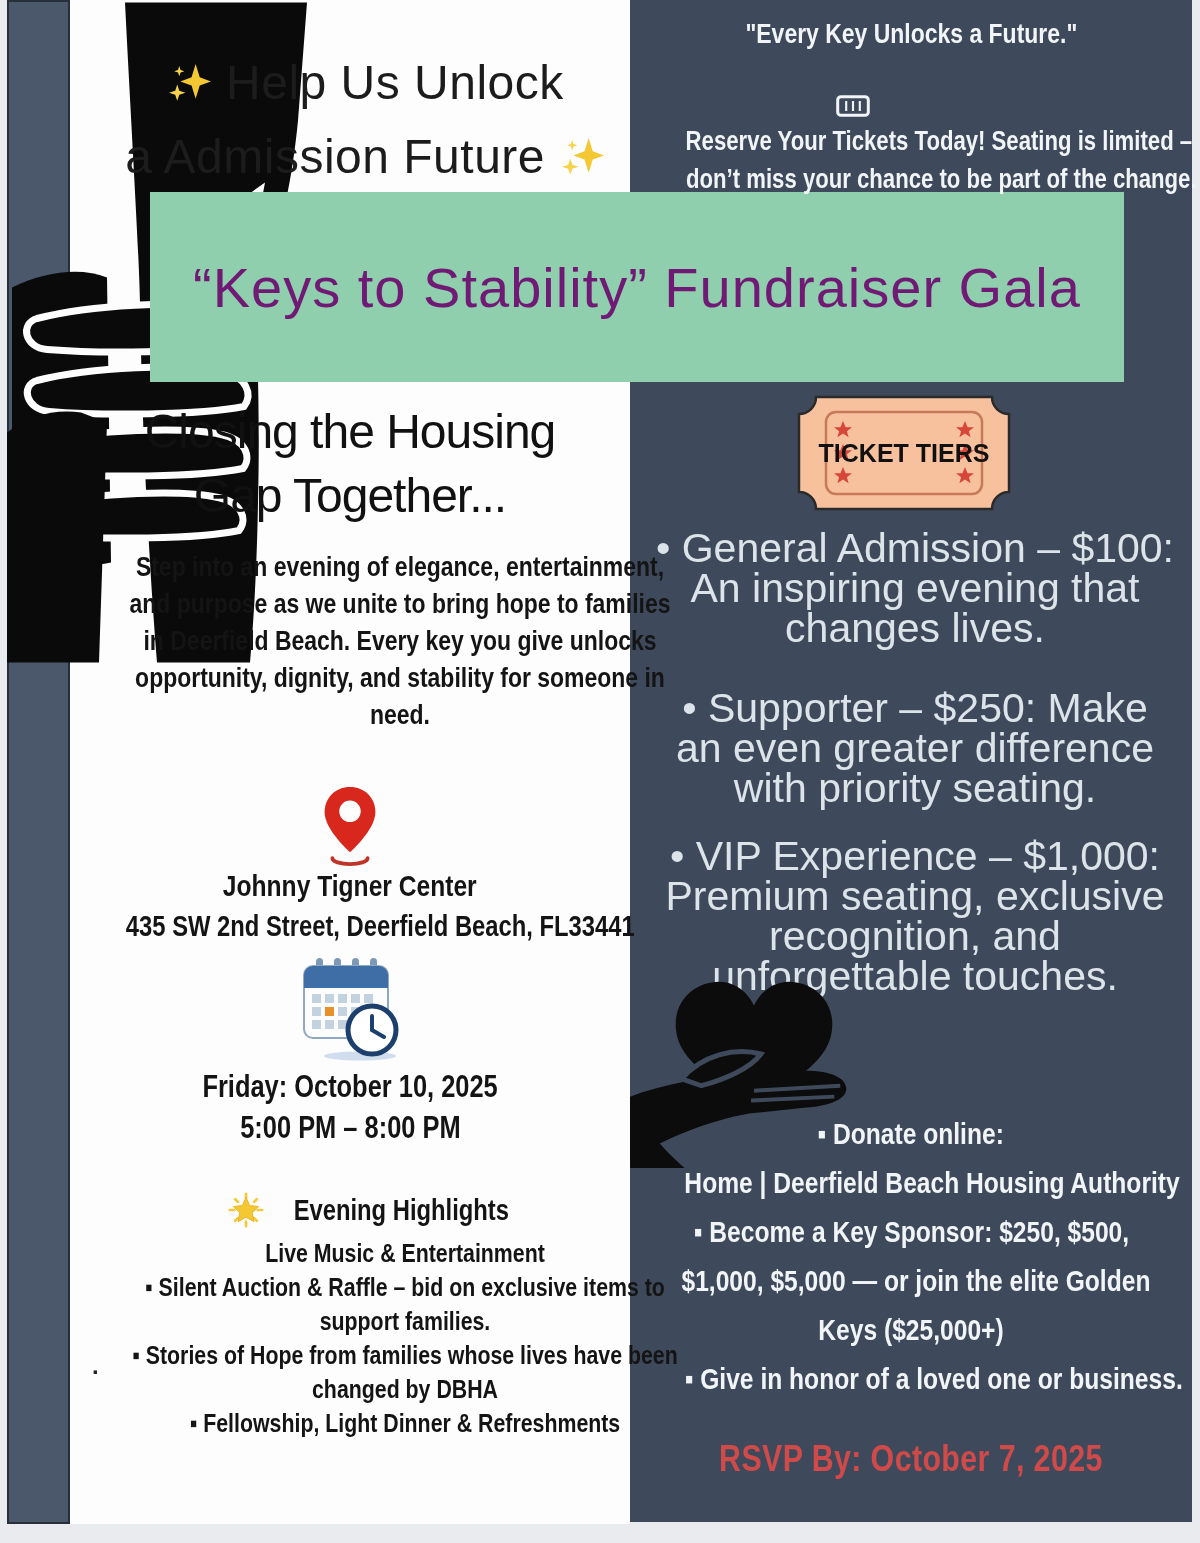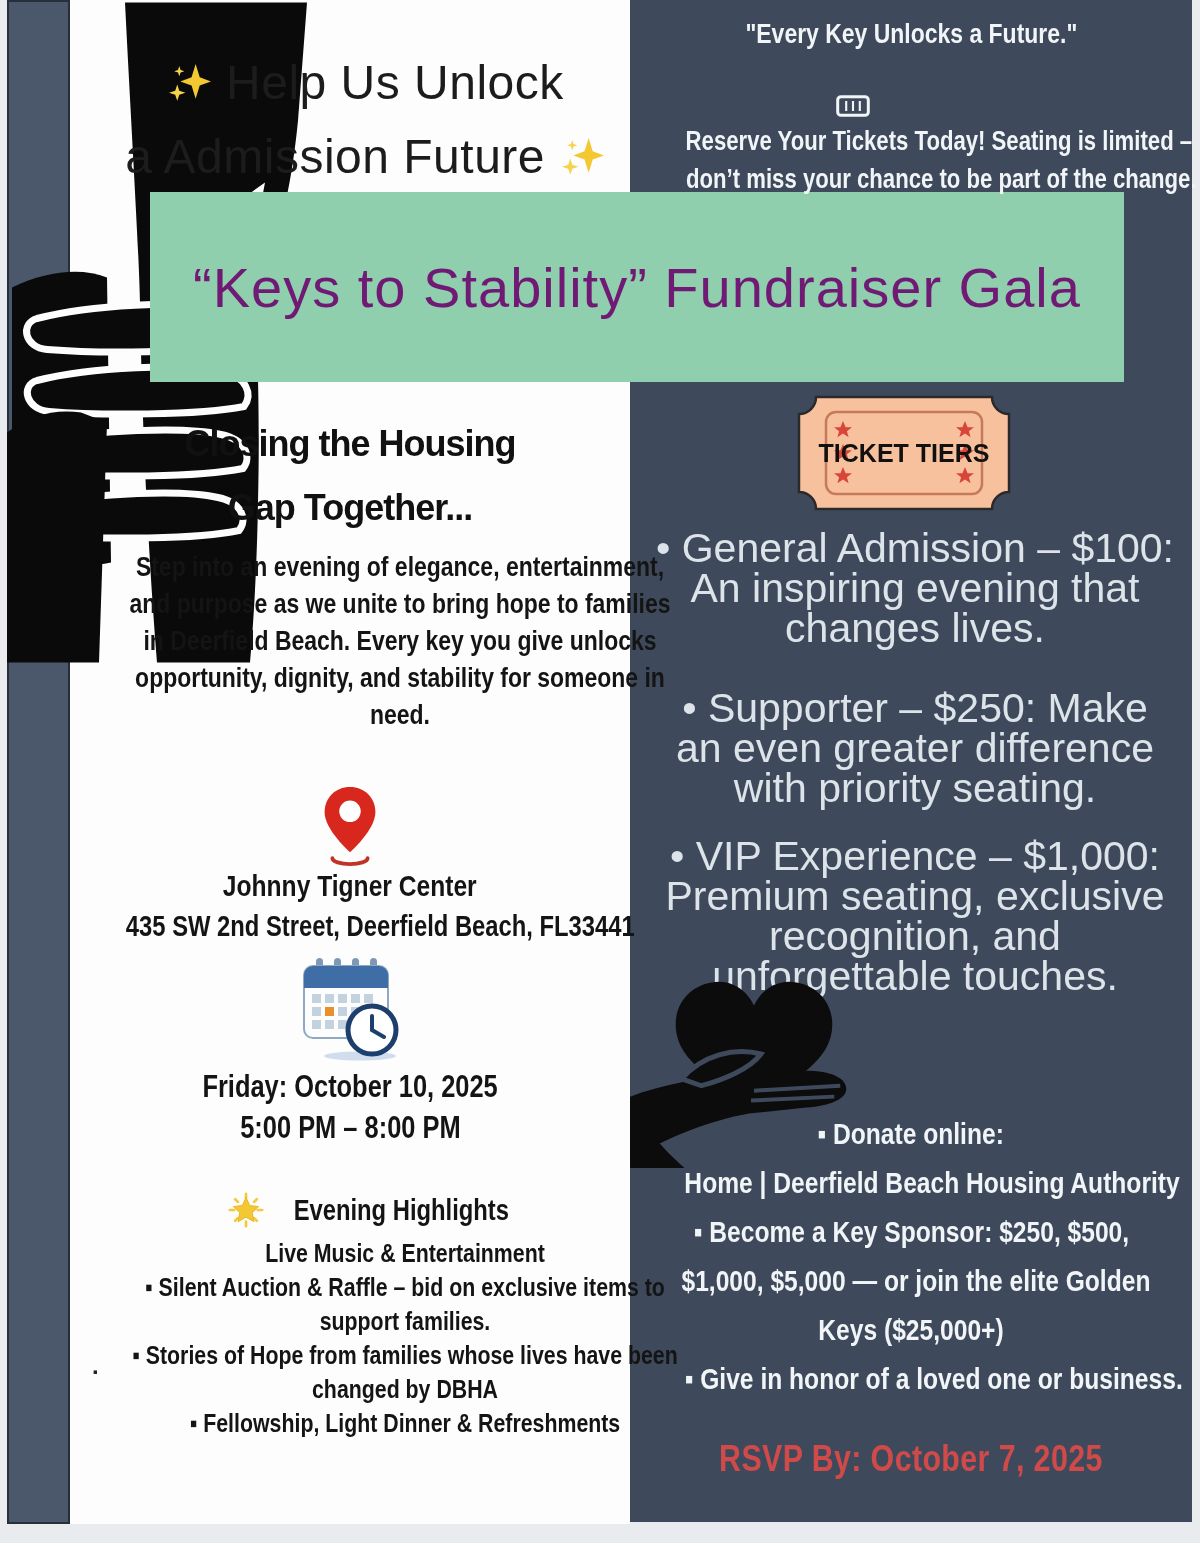--- a/index.html
+++ b/index.html
@@ -13,22 +13,22 @@
   .hands{position:absolute;left:7px;top:0;width:300px;height:665px;}
 
   .title{position:absolute;left:100px;top:50px;width:530px;text-align:center;color:#1c1c1c;
          font-size:48px;line-height:66px;font-weight:400;letter-spacing:.5px;}
   .title .spark{display:inline-block;vertical-align:-8px;}
 
   .banner{position:absolute;left:150px;top:192px;width:974px;height:190px;background:#90cfad;
           display:flex;align-items:center;justify-content:center;}
   .banner span{color:#701a75;font-size:56px;font-weight:400;letter-spacing:1px;}
 
-  .heading{position:absolute;left:70px;top:412px;width:560px;text-align:center;color:#111;
-           font-size:36px;line-height:64px;font-weight:700;letter-spacing:-1px;}
+  .heading{position:absolute;left:70px;top:400px;width:560px;text-align:center;color:#111;
+           font-size:48px;line-height:64px;font-weight:400;letter-spacing:-1px;}
 
   .cline{position:absolute;text-align:center;}
   .cond{display:inline-block;transform:scaleX(.82);transform-origin:50% 50%;font-weight:700;color:#141414;white-space:nowrap;}
   .cond-block{display:inline-block;transform:scaleX(.82);transform-origin:50% 50%;font-weight:700;color:#141414;}
 
   .intro{left:70px;top:548px;width:560px;}
   .intro .cond-block{width:660px;font-size:28px;line-height:37px;}
 
   .pin{position:absolute;left:318px;top:784px;width:64px;height:84px;}
   .venue{left:70px;top:866px;width:560px;font-size:30px;line-height:40px;}

